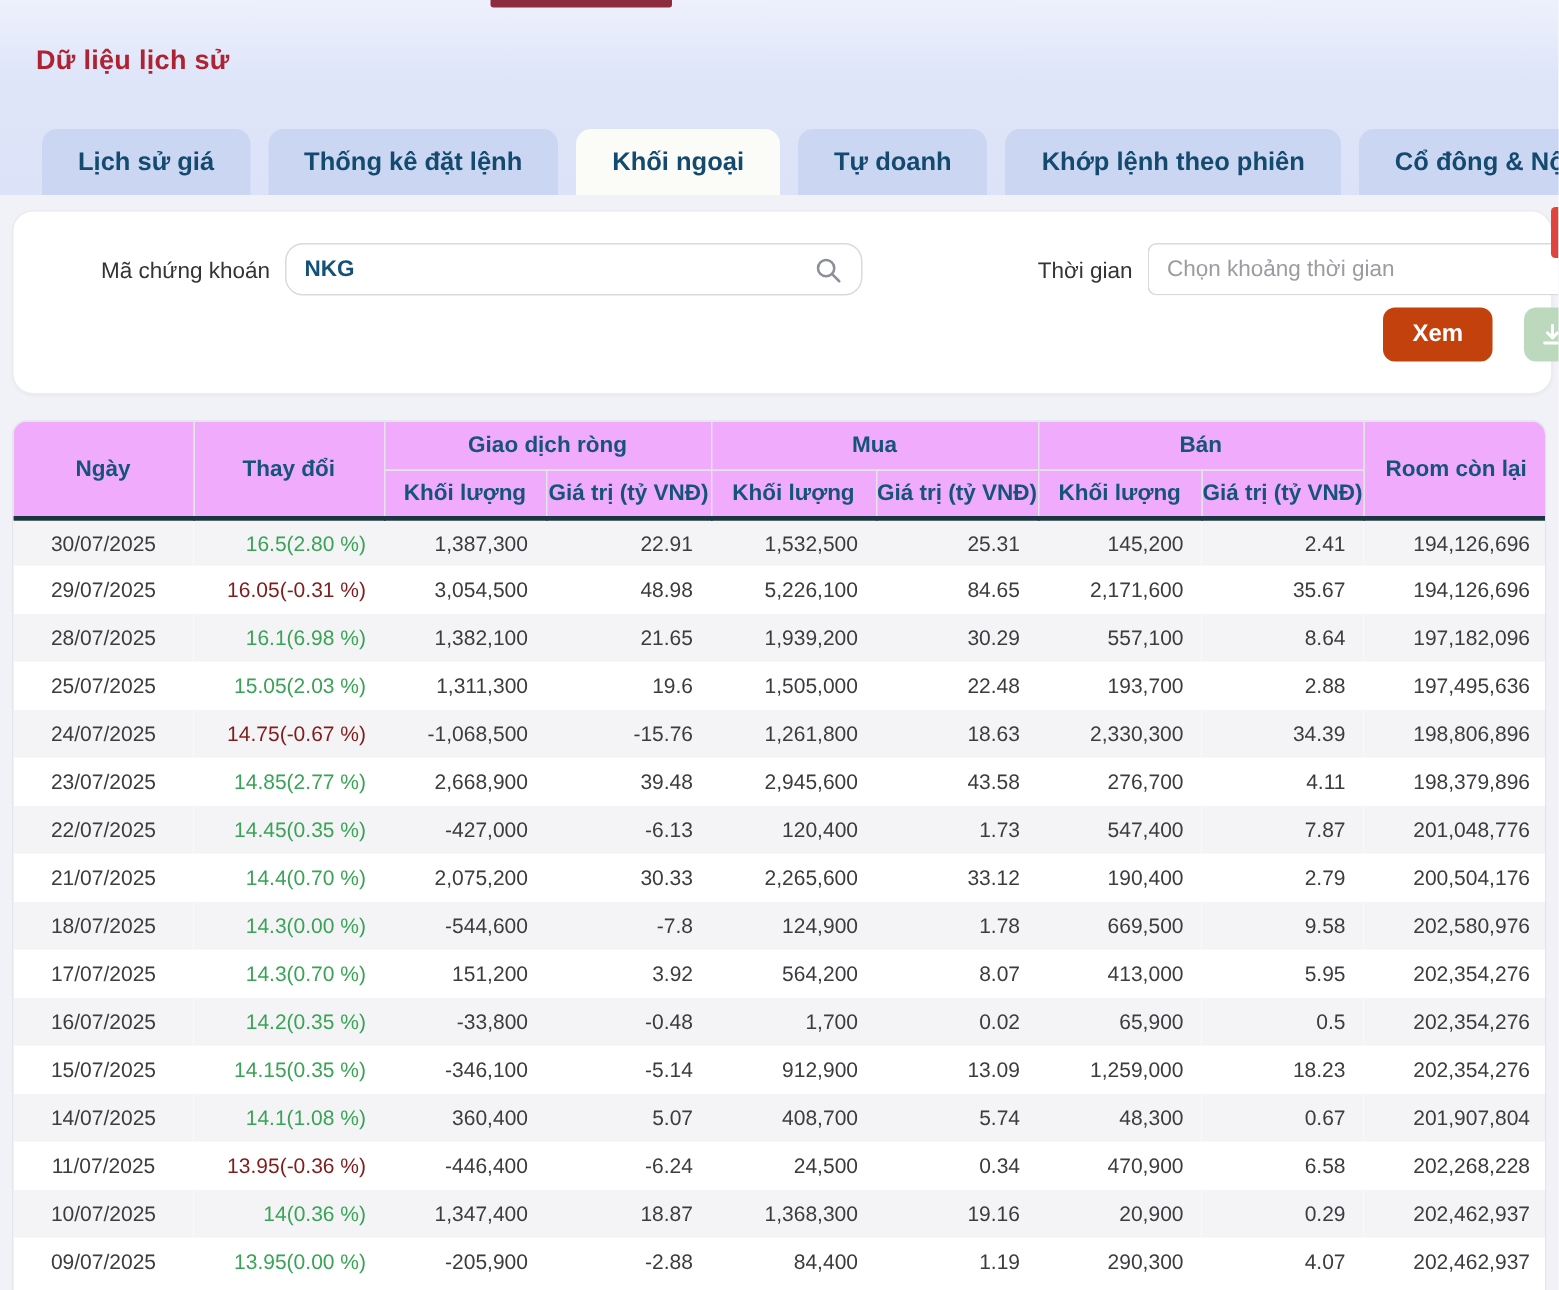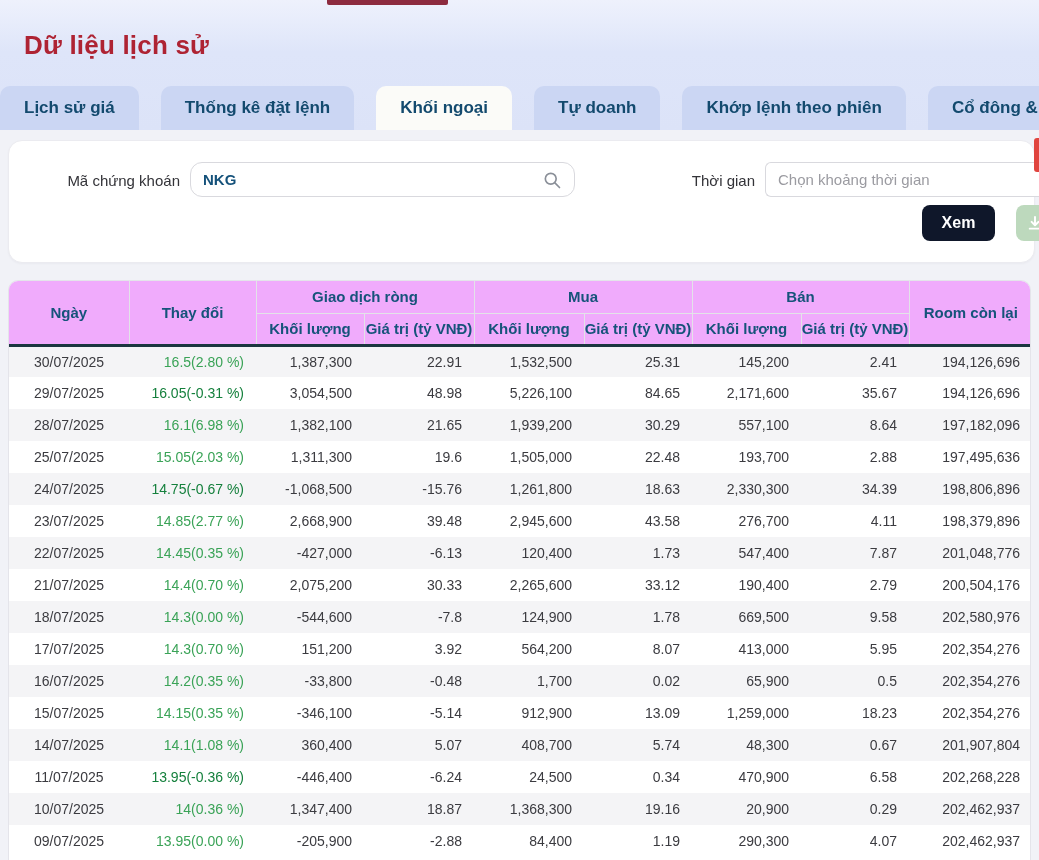--- a/index.html
+++ b/index.html
@@ -15,25 +15,25 @@
   .hero {
     position:absolute; left:0; top:0; width:1039px; height:130px;
     background:linear-gradient(180deg,#eef1fc 0%, #e7ecfb 18%, #dee5f9 40%, #dce3f8 100%);
   }
   .nav-underline {
     position:absolute; left:327px; top:0; width:121px; height:5px;
     background:#8d2b3f; border-radius:0 0 2px 2px;
   }
   .page-title {
     position:absolute; left:24px; top:30px;
-    font-size:26px; font-weight:700; color:#ae2333; letter-spacing:.2px;
+    font-size:18px; font-weight:700; color:#ae2333; letter-spacing:.2px;
   }
   .tabs {
     position:absolute; left:0; bottom:0; width:906px; height:44px;
-    display:flex; gap:22px; align-items:flex-end;
+    display:flex; gap:12px; padding-left:28px; align-items:flex-end;
   }
   .tab {
     height:44px; padding:0 24px; display:flex; align-items:center;
     background:#cbd6f3; border-radius:10px 10px 0 0;
     font-size:17px; font-weight:700; color:#134a6e;
     white-space:nowrap; cursor:pointer; flex:0 0 auto;
   }
   .tab.active { background:#fbfbf8; }
   
   .filter-card {
@@ -49,21 +49,21 @@
     border:1px solid #d9d9de; border-radius:12px;
     display:flex; align-items:center; padding:0 12px; font-size:15px;
   }
   .symbol-input { left:190px; width:385px; }
   .symbol-input .val { font-weight:700; color:#14517a; flex:1; }
   .search-icon { width:20px; height:20px; flex:0 0 auto; }
   .time-input { left:765px; width:274px; border-right:none; border-radius:6px 0 0 6px; }
   .time-input .ph { color:#9b9ba1; }
   .btn-view {
     position:absolute; left:922px; top:205px; width:73px; height:36px;
-    background:#0f172a; color:#fff; border:none; border-radius:8px;
+    background:#c2410c; color:#fff; border:none; border-radius:8px;
     font-family:inherit; font-size:16px; font-weight:700; cursor:pointer;
   }
   .btn-download {
     position:absolute; left:1016px; top:205px; width:38px; height:36px;
     background:#bdd9bd; border:none; border-radius:8px; cursor:pointer;
     display:flex; align-items:center; justify-content:center;
   }
   .edge-widget {
     position:absolute; left:1034px; top:138px; width:5px; height:34px;
     background:#e0443e; border-radius:3px 0 0 3px;
@@ -84,21 +84,21 @@
   thead tr.grp th.grp-h { border-bottom:1px solid #e3e3e8; }
   tbody td {
     font-size:14px; color:#3b3b40; height:32px; padding:0 12px;
     white-space:nowrap; overflow:hidden;
   }
   tbody tr:nth-child(odd) { background:#f4f4f6; }
   tbody tr:nth-child(even){ background:#ffffff; }
   td.c { text-align:center;margin-top:28px; }
   td.r { text-align:right; }
   td.chg.up   { color:#3aa357; }
-  td.chg.down { color:#15803d; }
+  td.chg.down { color:#7f1d1d; }
 </style>
 </head>
 <body>
 
 <div class="hero">
   <div class="nav-underline"></div>
   <h1 class="page-title">Dữ liệu lịch sử</h1>
   <div class="tabs" id="tabs">
       <div class="tab">Lịch sử giá</div>
       <div class="tab">Thống kê đặt lệnh</div>

